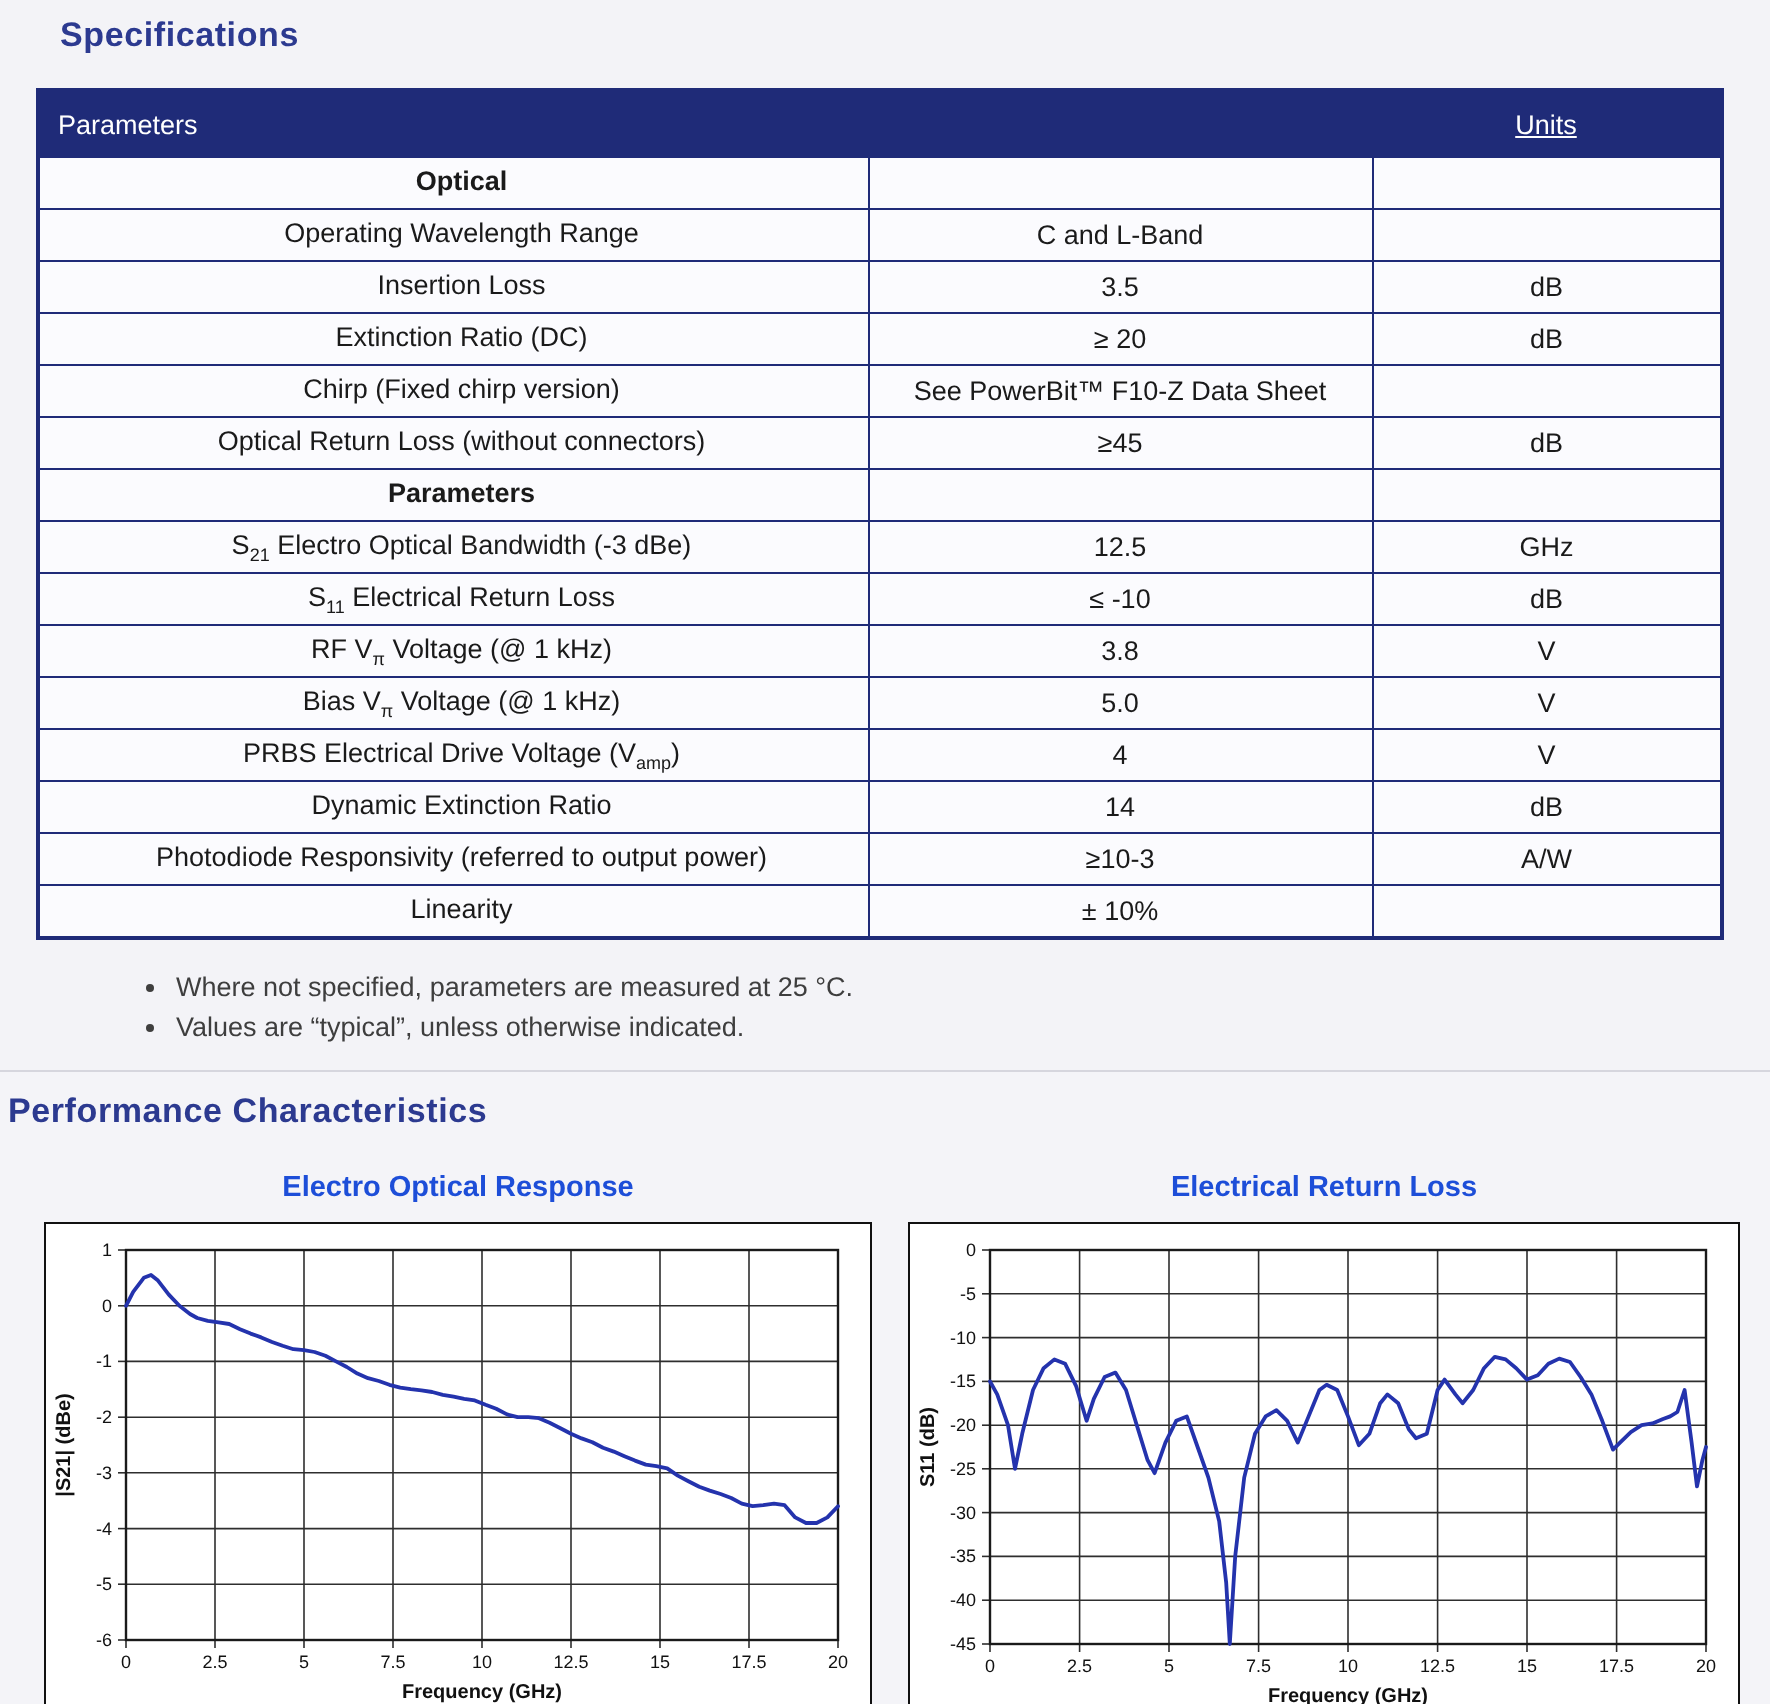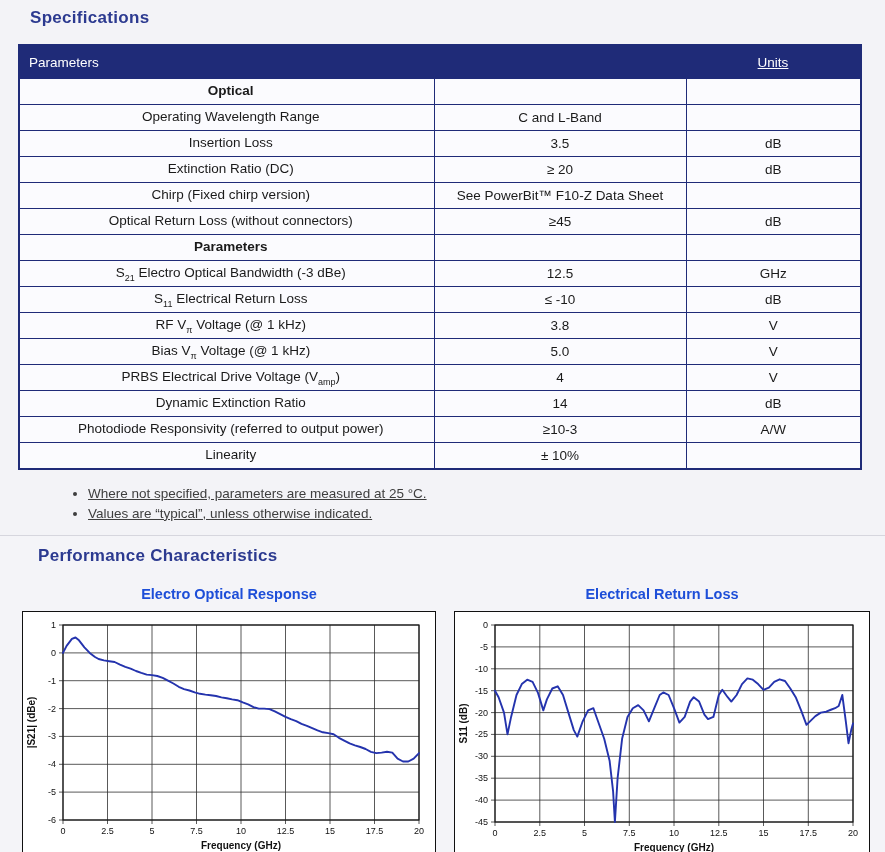--- a/index.html
+++ b/index.html
@@ -7,21 +7,21 @@
     width:885px;height:852px;overflow:hidden;
     background:#f3f3f7;
     font-family:"Liberation Sans", sans-serif;
     color:#1a1a1a;
   }
   .section-heading{
     font-size:17px;font-weight:700;color:#2c3a90;
     letter-spacing:.3px;margin:0;
   }
   #spec-heading{padding:8px 0 0 30px;}
-  #perf-heading{padding:10px 0 0 38px;}
+  #perf-heading{padding:10px 0 0 4px;}
 
   
   #spec-table{
     margin:16px 0 0 18px;
     width:842px;
     border-collapse:collapse;
     background:#fca5a5;
     border:2px solid #1f2b78;
     table-layout:fixed;
   }
@@ -40,21 +40,21 @@
     background:#fbfbfe;
   }
   #spec-table tbody td.c-param{text-align:center;padding-left:8px;}
   #spec-table tbody td.c-val,#spec-table tbody td.c-unit{text-align:center;}
   #spec-table tbody tr.section td.c-param{font-weight:700;}
   #spec-table sub{font-size:9px;}
 
   
   #notes{
     margin:14px 0 0 70px;padding:0 0 0 18px;
-    font-size:13.5px;color:#3e3e3e;line-height:1.45;text-decoration:underline;
+    font-size:13.5px;color:#3e3e3e;line-height:1.45;
   }
   #notes li{margin:0;}
 
   
   #perf-section{
     margin-top:12px;border-top:1px solid #d6d6de;background:#f4f4f8;
   }
   .chart-row{display:flex;gap:18px;padding:14px 0 0 22px;}
   .chart-block{display:flex;flex-direction:column;}
   .chart-title{

